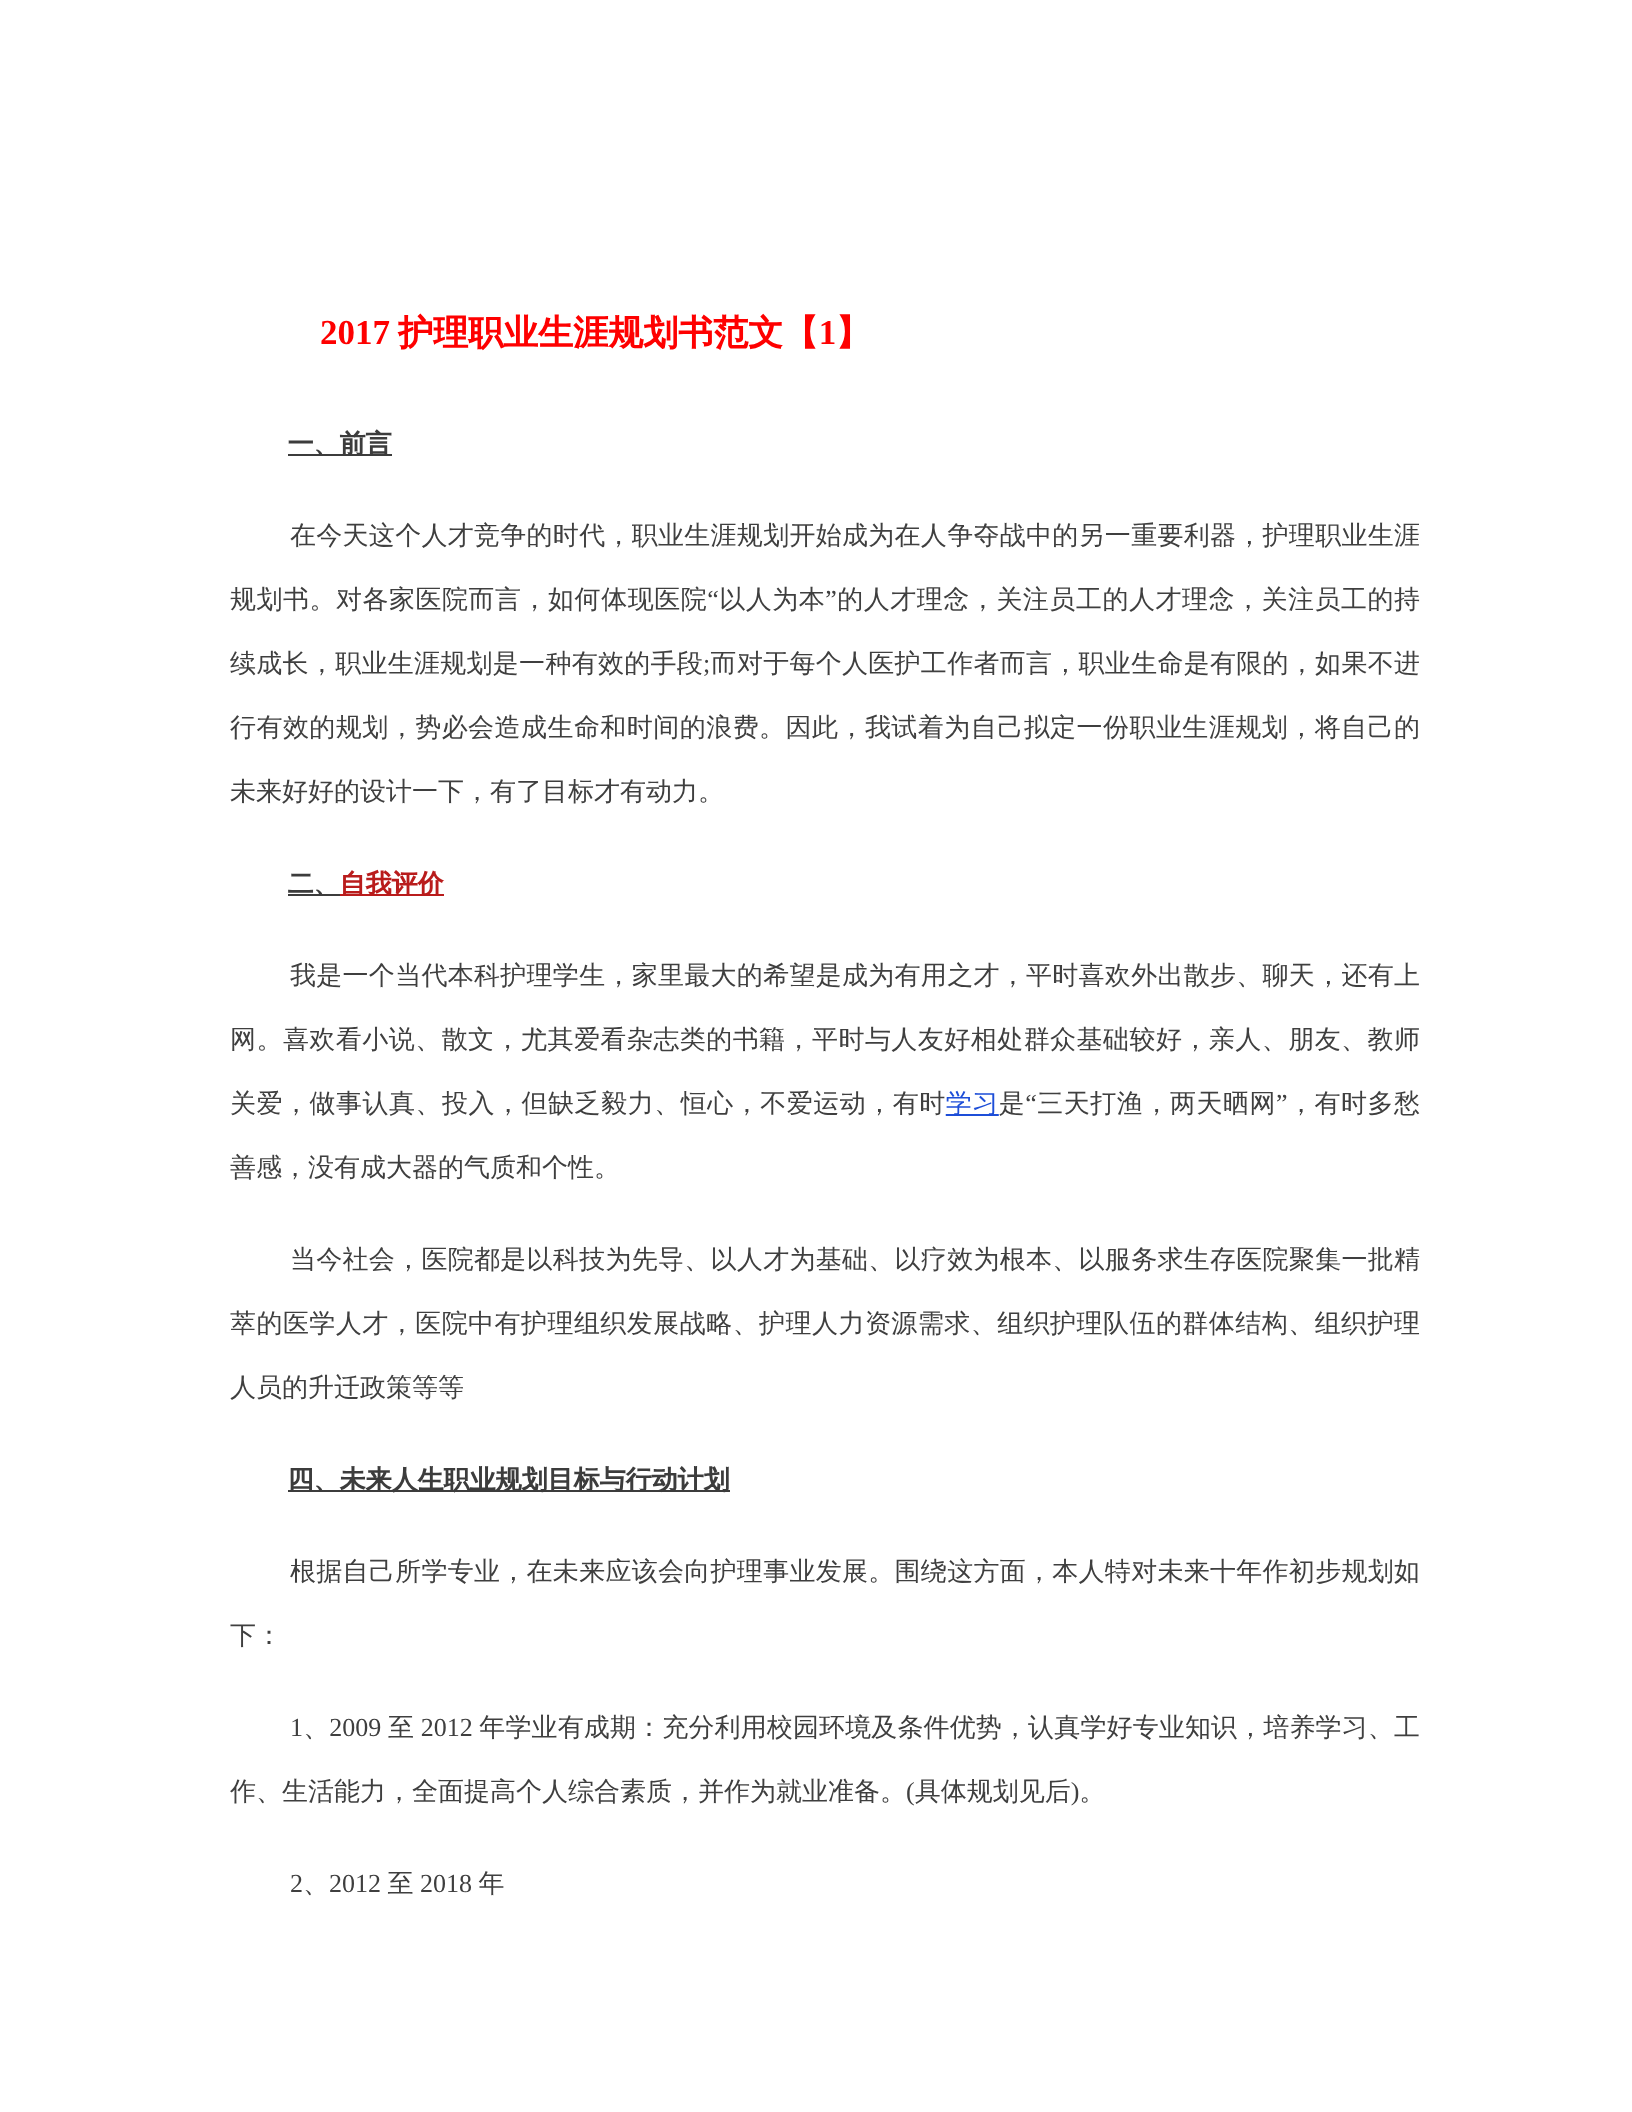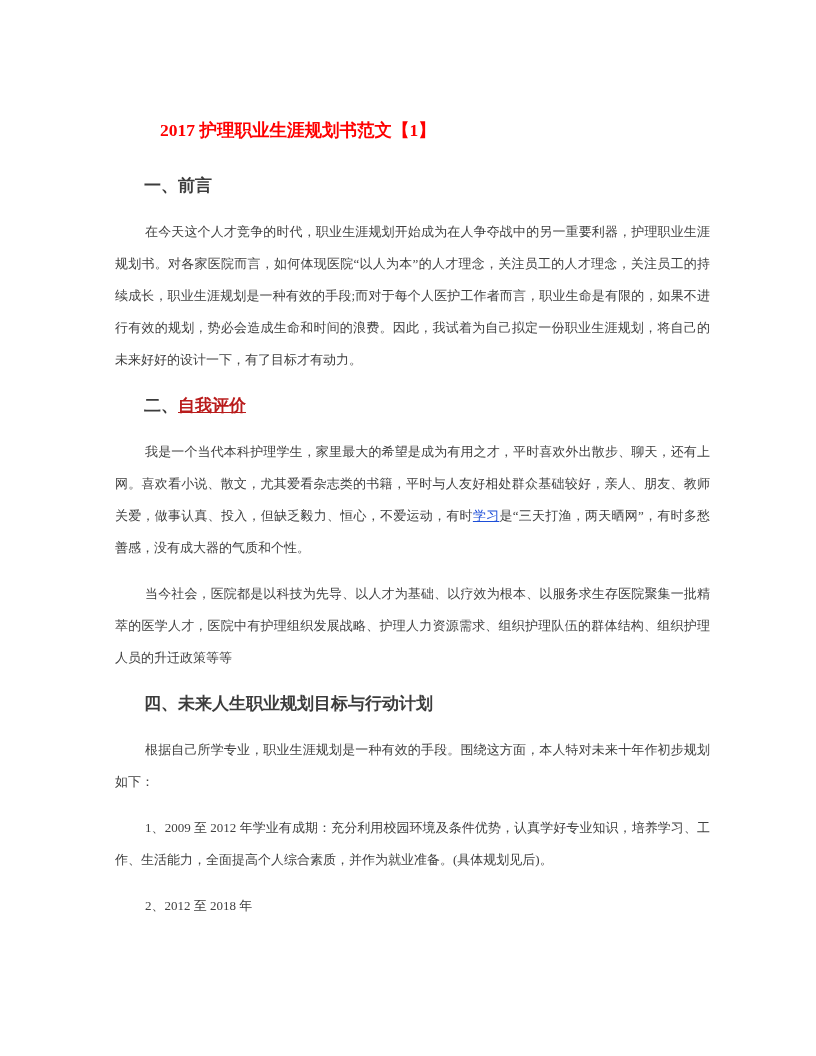--- a/index.html
+++ b/index.html
@@ -9,34 +9,36 @@
     height: 1056px;
     overflow: hidden;
     font-family: "Liberation Serif", "DejaVu Serif", serif;
     color: #3f3f3f;
   }
   .page {
     width: 816px;
     height: 771px;
     background: #ffffff;
     padding: 114px 106px 0 115px;
+    margin-top: 36px;
   }
   .doc-title {
     font-size: 17.5px;
     font-weight: bold;
     color: #fe0000;
     line-height: 32px;
     margin: 0 0 24px 45px;
   }
   .sec-heading {
-    font-size: 17px;
+    font-size: 13px;
     font-weight: bold;
     color: #3c3c3c;
     line-height: 32px;
     margin: 0 0 14px 29px;
+    text-decoration: underline;
   }
   .para {
     font-size: 13px;
     line-height: 32px;
     margin: 0 0 14px 0;
     text-indent: 30px;
     text-align: justify;
     color: #3f3f3f;
   }
   a.link-primary {
@@ -63,19 +65,19 @@
 
   <h2 class="sec-heading"><span>二、</span><a class="link-primary" href="#">自我评价</a></h2>
 
   <p class="para"><span>我是一个当代本科护理学生，家里最大的希望是成为有用之才，平时喜欢外出散步、聊天，还有上网。喜欢看小说、散文，尤其爱看杂志类的书籍，平时与人友好相处群众基础较好，亲人、朋友、教师关爱，做事认真、投入，但缺乏毅力、恒心，不爱运动，有时</span><a class="link-secondary" href="#">学习</a><span>是“三天打渔，两天晒网”，有时多愁善感，没有成大器的气质和个性。</span></p>
 
 
   <p class="para">当今社会，医院都是以科技为先导、以人才为基础、以疗效为根本、以服务求生存医院聚集一批精萃的医学人才，医院中有护理组织发展战略、护理人力资源需求、组织护理队伍的群体结构、组织护理人员的升迁政策等等</p>
 
   <h2 class="sec-heading">四、未来人生职业规划目标与行动计划</h2>
 
-  <p class="para">根据自己所学专业，职业生涯规划是一种有效的手段。围绕这方面，本人特对未来十年作初步规划如下：</p>
+  <p class="para">根据自己所学专业，在未来应该会向护理事业发展。围绕这方面，本人特对未来十年作初步规划如下：</p>
 
   <p class="para">1、2009 至 2012 年学业有成期：充分利用校园环境及条件优势，认真学好专业知识，培养学习、工作、生活能力，全面提高个人综合素质，并作为就业准备。(具体规划见后)。</p>
 
   <p class="para">2、2012 至 2018 年</p>
 
 </div>
 
 </body></html>

